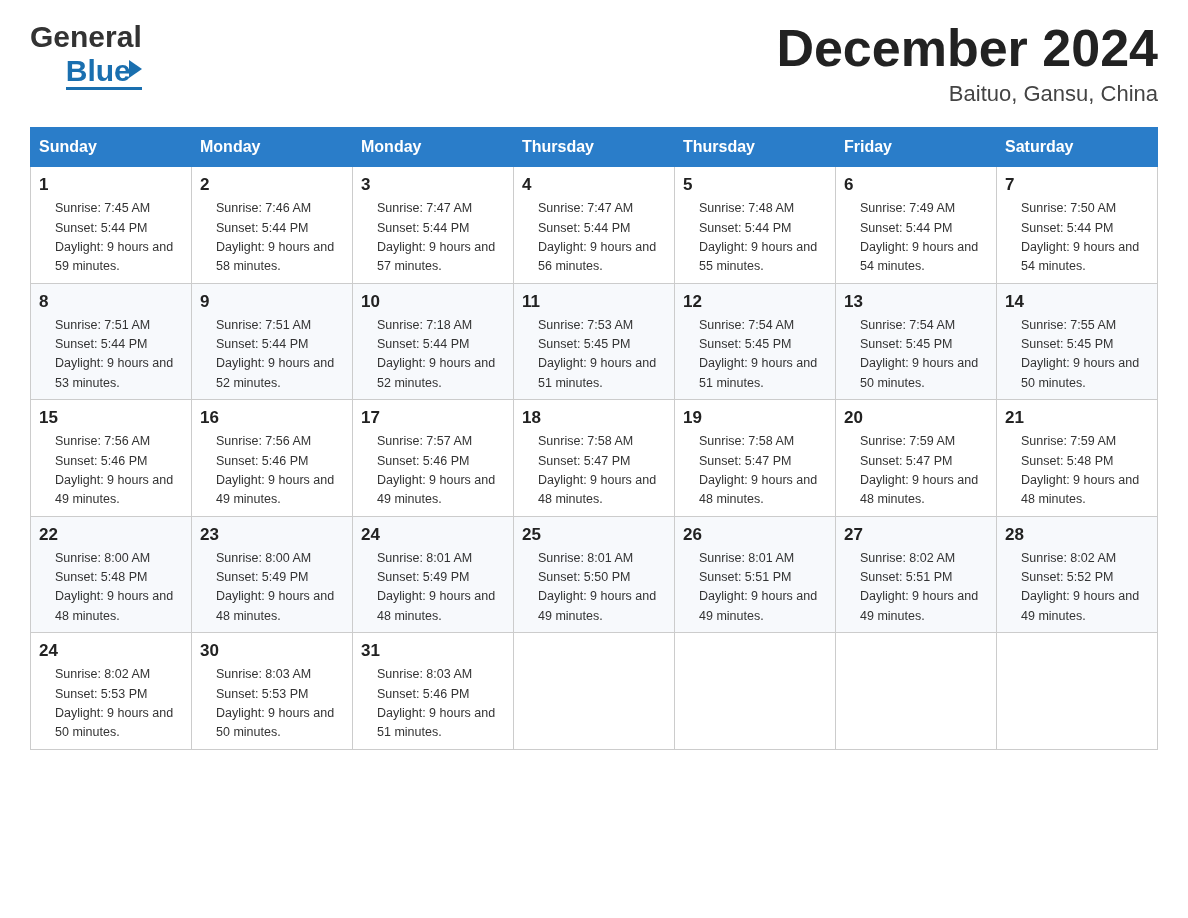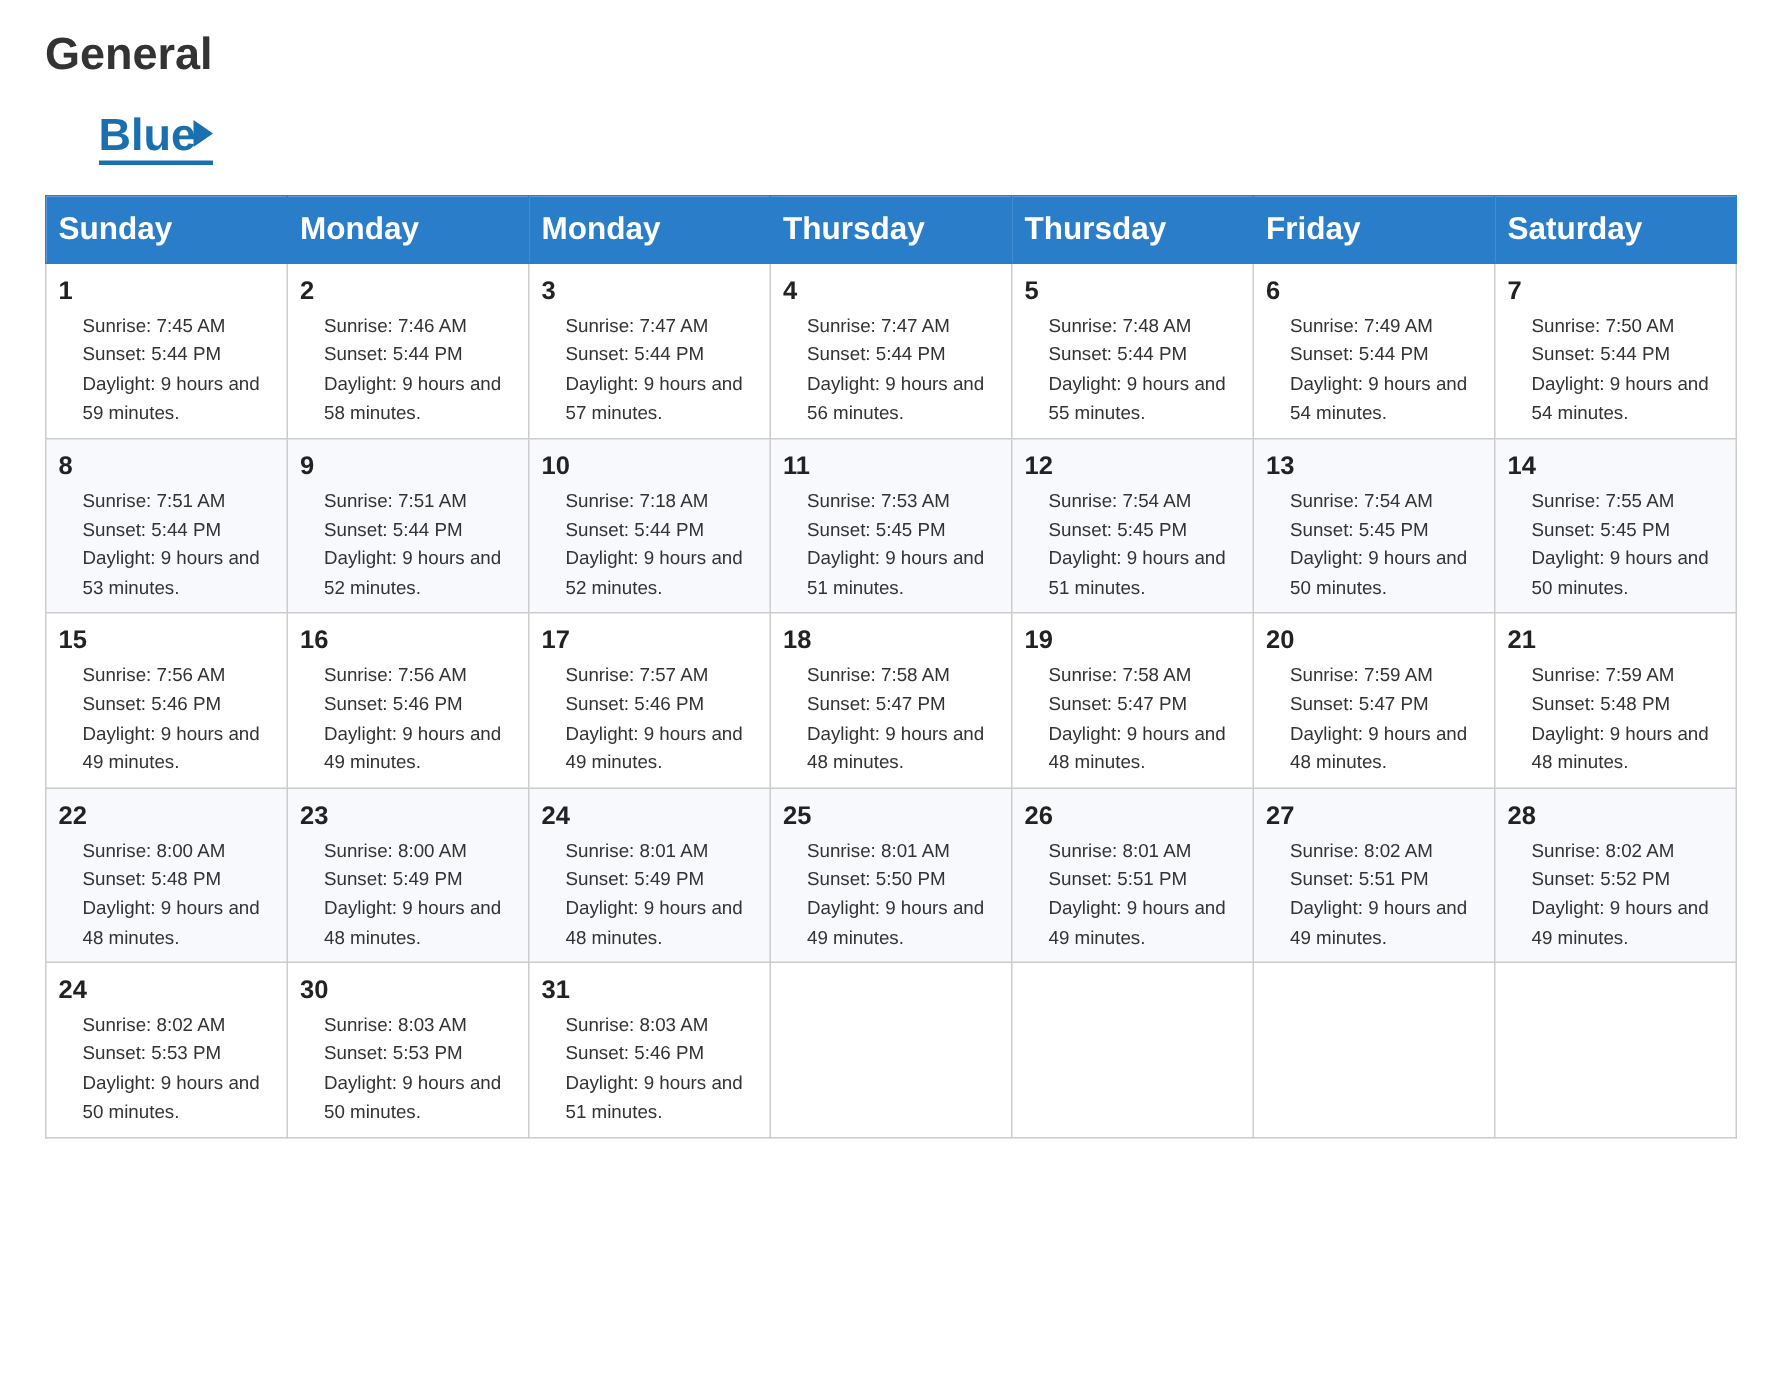--- a/index.html
+++ b/index.html
@@ -36,21 +36,21 @@
       margin-top: 4px;
     }
     table {
       width: 100%;
       border-collapse: collapse;
       table-layout: fixed;
     }
     thead tr th {
       background: #2a7dc9;
       color: #fff;
-      font-size: 21px;
+      font-size: 16px;
       font-weight: bold;
       padding: 10px 8px;
       text-align: left;
       border: 1px solid #2a7dc9;
     }
     tbody tr td {
       vertical-align: top;
       padding: 8px 8px 6px 8px;
       border: 1px solid #ccc;
       font-size: 13px;
@@ -118,27 +118,31 @@
     }
   </style>
 </head>
 <body>
 
 <div class="header">
   <div class="logo">
     <div class="logo-block">
       <span class="logo-general">General</span>
       <div class="logo-blue-part">
-        <div style="display:flex;align-items:center;margin-top:20px;">
+        <div style="display:flex;align-items:center;">
           <span class="logo-blue-text">Blue</span>
           <div class="logo-arrow"></div>
         </div>
         <div class="logo-underline"></div>
       </div>
     </div>
+  </div>
+  <div class="title-area">
+    <div class="month-title">December 2024</div>
+    <div class="location-title">Baituo, Gansu, China</div>
   </div>
 </div>
 
 <table>
   <thead>
     <tr>
     <th>Sunday</th>
         <th>Monday</th>
         <th>Monday</th>
         <th>Thursday</th>

